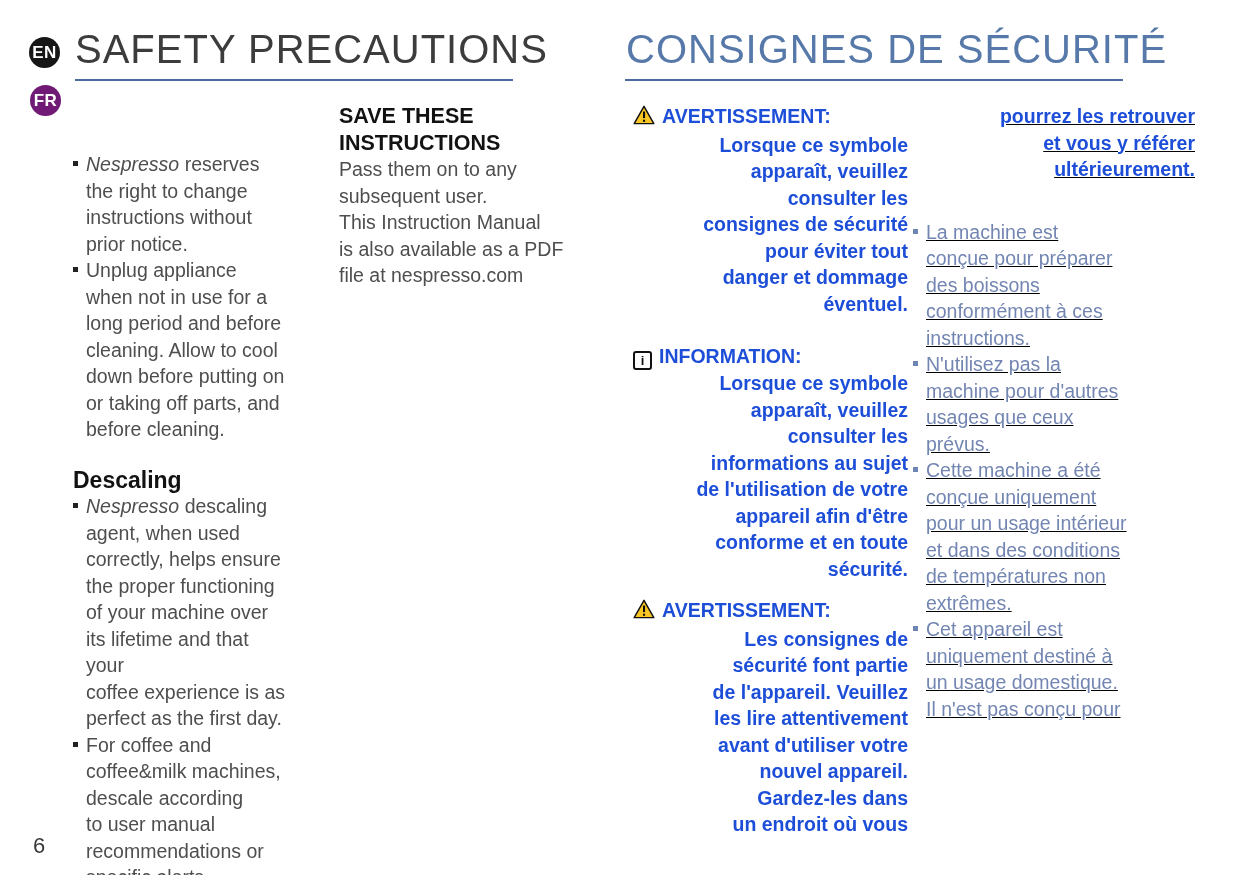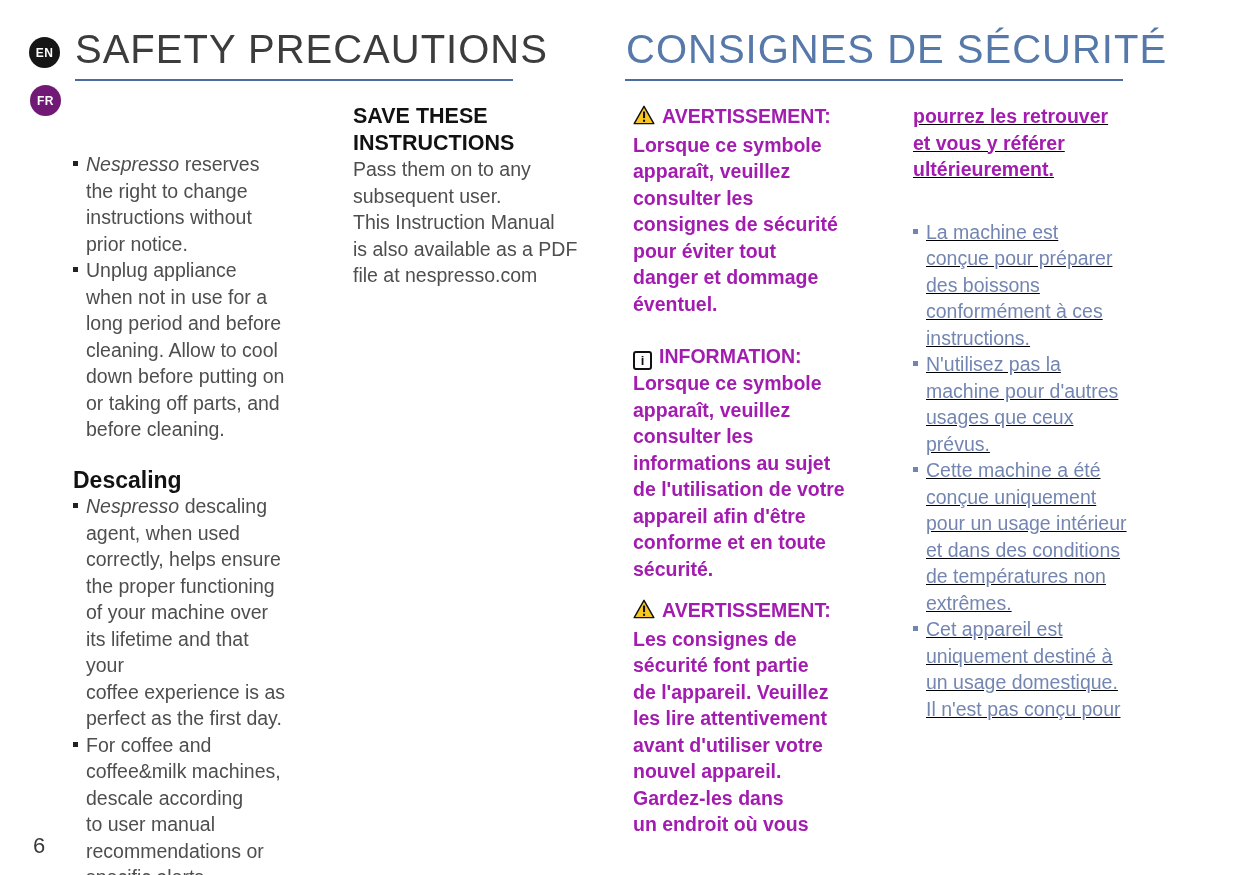--- a/index.html
+++ b/index.html
@@ -6,56 +6,56 @@
   .page {
     position:relative; width:1241px; height:875px; background:#ffffff;
     font-family:"Liberation Sans","DejaVu Sans",sans-serif; overflow:hidden;
   }
   .pre { white-space:pre-line; }
 
   
   .badge {
     position:absolute; width:31px; height:31px; border-radius:50%;
     display:flex; align-items:center; justify-content:center;
-    color:#ffffff; font-size:12px; font-weight:700; letter-spacing:.5px;
+    color:#ffffff; font-size:17px; font-weight:700; letter-spacing:.5px;
   }
   .badge-en { left:29px; top:37px; background:#161616; }
   .badge-fr { left:30px; top:85px; background:#701a75; }
 
   
   .title {
     position:absolute; top:27px; margin:0; font-weight:300;
     font-size:40px; letter-spacing:1px; line-height:44px; white-space:nowrap;
   }
   .title-en { left:75px; color:#3c3c3c; }
   .title-fr { left:626px; color:#5679a9; }
   .rule { position:absolute; top:79px; height:1.5px; background:#4a6c9e; }
   .rule-en { left:75px;  width:438px; }
   .rule-fr { left:625px; width:498px; }
 
   
   .col { position:absolute; top:103px; font-size:19.5px; line-height:26.5px; }
   .col1 { left:73px;  width:268px;margin-top:48px; }
-  .col2 { left:353px; width:272px; }
+  .col2 { left:339px; width:272px; }
   .col3 { left:633px; width:275px; }
   .col4 { left:913px; width:282px;text-decoration:underline; }
 
   .en-body { color:#4e4e4e; }
   .en-body em { font-style:italic; }
   .en-heading { margin-top:24px; font-size:23px; font-weight:700; color:#121212; line-height:26.5px; }
   .col2-heading { font-size:21.5px; font-weight:700; color:#121212; line-height:26.5px; }
 
   .bullet-row { display:flex; align-items:flex-start; }
   .bullet {
     flex:0 0 auto; width:5px; height:5px; margin:10px 8px 0 0; background:#222222;
   }
   .fr-bullet { background:#6f86b5; }
   .btext { flex:1 1 auto; }
 
-  .fr-bold  { color:#a21caf; font-weight:700; }
+  .fr-bold  { color:#1d4ed8; font-weight:700;text-align:right; }
   .fr-light { color:#7386b2; }
   .fr-block.info  { margin-top:26px; }
   .fr-block.warn2 { margin-top:15px; }
   .fr-bullets { margin-top:36px; }
 
   
   .icon-warn { display:inline-block; vertical-align:-2px; margin-right:7px; }
   .icon-info {
     display:inline-flex; vertical-align:-2px; margin-right:7px;
     width:15px; height:15px; border:2.2px solid #111111; border-radius:3px;

